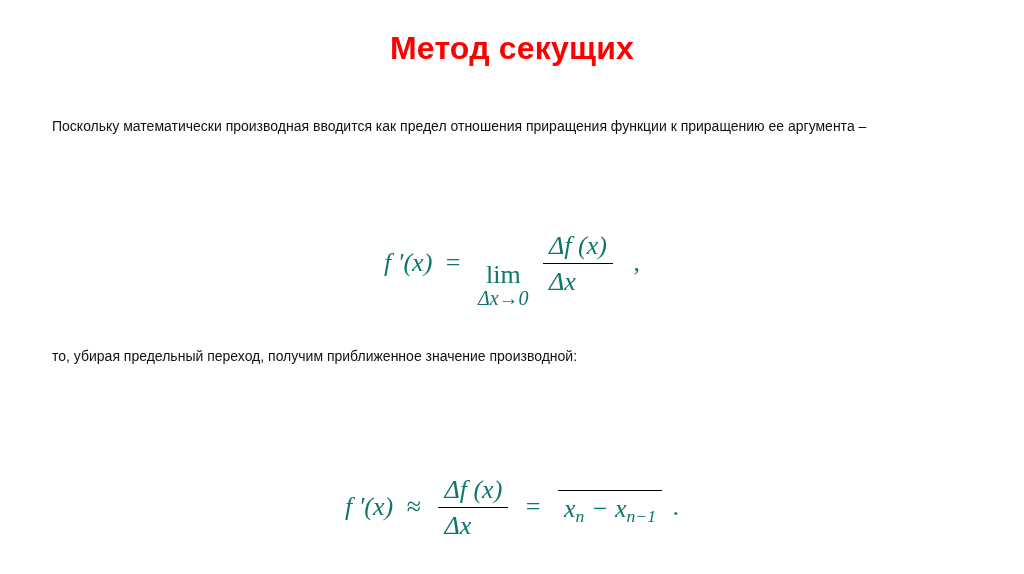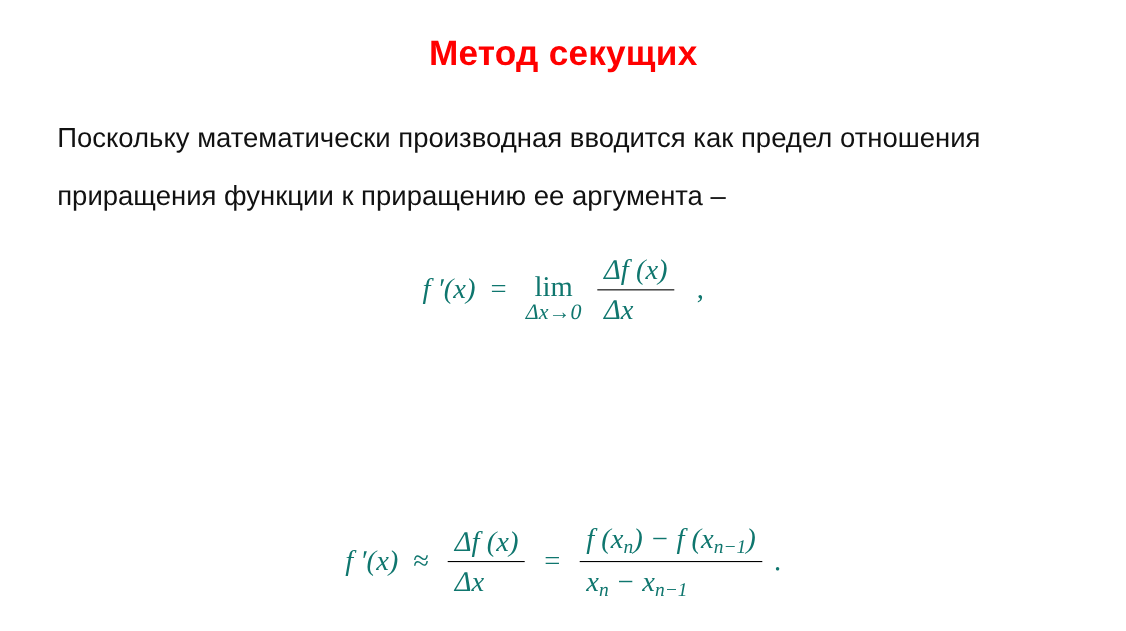--- a/index.html
+++ b/index.html
@@ -29,21 +29,21 @@
     text-align: center;
     color: #FF0000;
     font-size: 32px;
     font-weight: bold;
     letter-spacing: 0.2px;
   }
   .body-text {
     position: absolute;
     left: 52px;
     width: 920px;
-    font-size: 25px;
+    font-size: 14px;
     line-height: 52px;
     color: #111111;
   }
   #para-1 { top: 100px; }
   #para-2 { top: 330px; }
   .formula-block {
     position: absolute;
     left: 0;
     width: 1024px;
     text-align: center;
@@ -82,21 +82,21 @@
     display: block;
     border-top: 1.6px solid #000;
     padding: 3px 6px 0 6px;
   }
   .lim {
     display: inline-block;
     vertical-align: middle;
     text-align: center;
     margin: 0 4px;
     position: relative;
-    top: 6px;
+    top: 20px;
   }
   .lim .lim-op {
     display: block;
     font-style: normal;
     font-size: 26px;
     line-height: 1.05;
   }
   .lim .lim-sub {
     display: block;
     font-style: italic;
@@ -136,34 +136,32 @@
         <span class="lim-sub">Δx→0</span>
       </span>
       <span class="frac">
         <span class="num">Δf (x)</span>
         <span class="den">Δx</span>
       </span>
       <span class="tail">,</span>
     </span>
   </div>
 
+  <div class="body-text" id="para-2">то, убирая предельный переход, получим приближенное значение производной:</div>
 
   <div class="formula-block" id="formula-2">
     <span class="math">
       <span class="lhs">f ′(x)</span>
       <span class="op">≈</span>
       <span class="frac">
         <span class="num">Δf (x)</span>
         <span class="den">Δx</span>
       </span>
       <span class="op">=</span>
       <span class="frac">
-        <span class="num">
-          f (x<sub class="sb">n</sub>) − f (x<sub class="sb">n−1</sub>)
-        </span>
         <span class="den">
           x<sub class="sb">n</sub> − x<sub class="sb">n−1</sub>
         </span>
       </span>
       <span class="tail-tight">.</span>
     </span>
   </div>
 
 </div>
 

